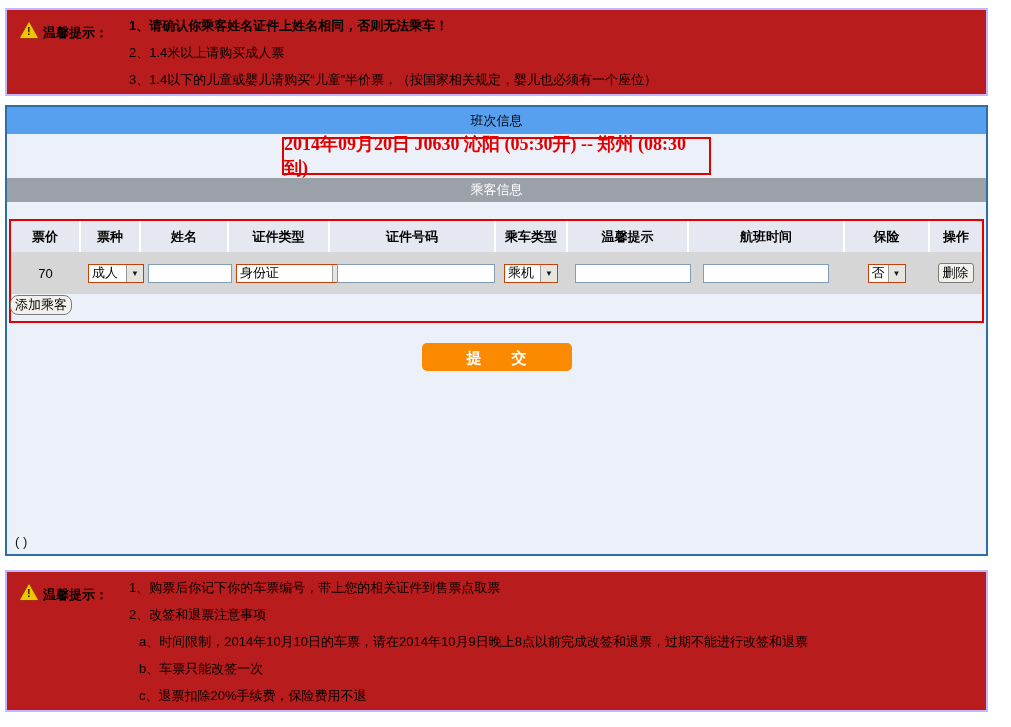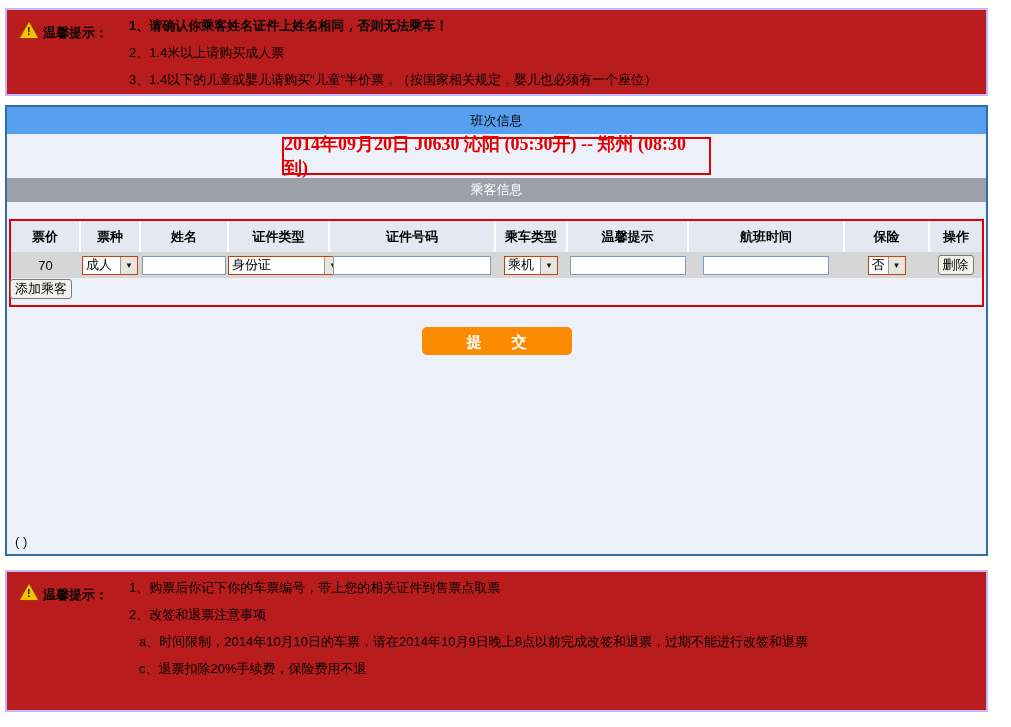--- a/index.html
+++ b/index.html
@@ -25,25 +25,25 @@
   .trip-row{height:44px;display:flex;align-items:center;justify-content:center;}
   .trip-box{width:429px;height:38px;border:2px solid #E00000;display:flex;align-items:center;justify-content:center;box-sizing:border-box;}
   .trip-text{color:#E00000;font-weight:bold;font-size:18px;font-family:"Liberation Serif","DejaVu Serif",serif;}
   .gray-bar{height:24px;line-height:24px;text-align:center;color:#fff;background:#9BA1A9;font-size:13px;}
   .table-spacer{height:17px;}
 
   .table-wrap{margin:0 2px;border:2px solid #E00000;background:#ECF0F9;}
   table.pax{width:100%;border-collapse:collapse;table-layout:fixed;font-size:13px;}
   table.pax th{background:#E5E7F1;border-right:2px solid #fff;height:23px;font-weight:bold;padding:4px;text-align:center;}
   table.pax th:last-child{border-right:none;}
-  table.pax td{background:#D6D6D6;height:26px;padding:0;text-align:center;vertical-align:middle;}
+  table.pax td{background:#D6D6D6;height:26px;padding:8px;text-align:center;vertical-align:middle;}
   .add-row{height:27px;position:relative;}
   .btn-classic{display:inline-block;background:#F2F1EC;border:1px solid #7B7B7B;border-radius:3px;
     font-size:13px;padding:1px 4px;line-height:16px;cursor:pointer;}
-  .add-btn{position:absolute;left:-1px;top:1px;}
+  .add-btn{position:absolute;left:-1px;top:1px;border-radius:8px;}
 
   input.txt{height:17px;border:1px solid #7F9DB9;background:#fff;padding:0 2px;font-size:12px;box-sizing:content-box;}
   .sel{display:inline-flex;align-items:center;height:19px;border:1px solid #c2410c;background:#fff;box-sizing:border-box;cursor:pointer;}
   .sel .val{padding:0 3px;font-size:13px;white-space:nowrap;text-align:left;flex:1;}
   .sel .arrow{width:16px;height:17px;background:#E6E5E0;border-left:1px solid #9a9a9a;display:flex;align-items:center;justify-content:center;font-size:8px;color:#1a1a1a;}
 
   .submit-row{margin-top:20px;text-align:center;}
   .submit-btn{display:inline-block;width:150px;height:28px;line-height:28px;background:#FB8A00;border:none;border-radius:5px;
     color:#fff;font-weight:bold;font-size:15px;text-align:center;cursor:pointer;font-family:inherit;}
   .paren{position:absolute;left:8px;bottom:5px;font-size:13px;color:#111;}
@@ -150,17 +150,18 @@
     <div class="paren">( )</div>
   </div>
 
   <div class="notice notice-bottom">
     <span class="warn-icon"></span>
     <span class="notice-title">温馨提示：</span>
     <div class="notice-lines">
       <div>1、购票后你记下你的车票编号，带上您的相关证件到售票点取票</div>
       <div>2、改签和退票注意事项</div>
       <div class="indent">a、时间限制，2014年10月10日的车票，请在2014年10月9日晚上8点以前完成改签和退票，过期不能进行改签和退票</div>
+      <div class="indent">b、车票只能改签一次</div>
       <div class="indent">c、退票扣除20%手续费，保险费用不退</div>
     </div>
   </div>
 
 </div>
 
 </body></html>

